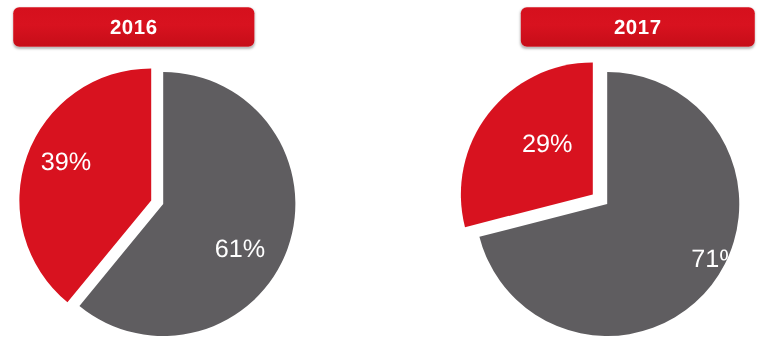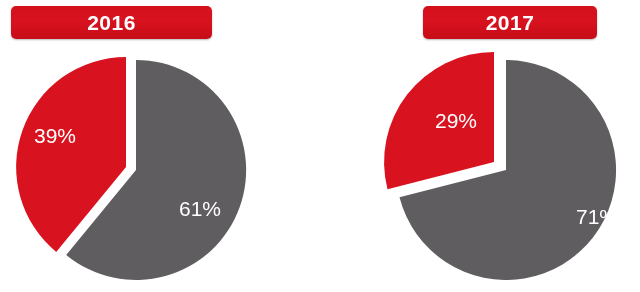--- a/index.html
+++ b/index.html
@@ -39,25 +39,25 @@
     position: absolute;
     height: 33px;
     border-radius: 5px;
     background: linear-gradient(180deg, #d5101d 0%, #d8121f 45%, #c60d18 100%);
     box-shadow: 0 1px 2px rgba(0,0,0,0.28);
     display: flex;
     align-items: center;
     justify-content: center;
   }
   .panel-2016 .title-bar { left: 11px; top: 6px; width: 201px; }
-  .panel-2017 .title-bar { left: 103px; top: 6px; width: 174px; }
+  .panel-2017 .title-bar { left: 114px; top: 6px; width: 195px; }
 
   .title-text {
     color: #ffffff;
-    font-size: 21px;
+    font-size: 17px;
     font-weight: bold;
     letter-spacing: 0.5px;
     line-height: 1;
     user-select: none;
     text-align: right;
   }
 
   
   .pie-svg {
     position: absolute;

